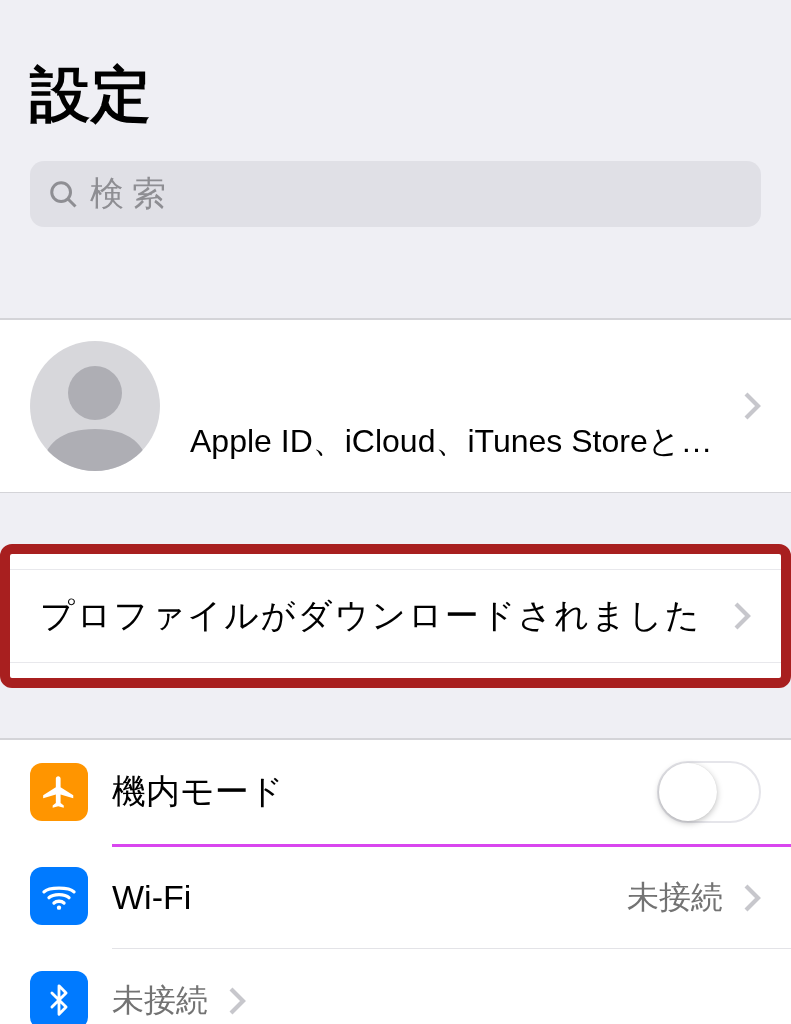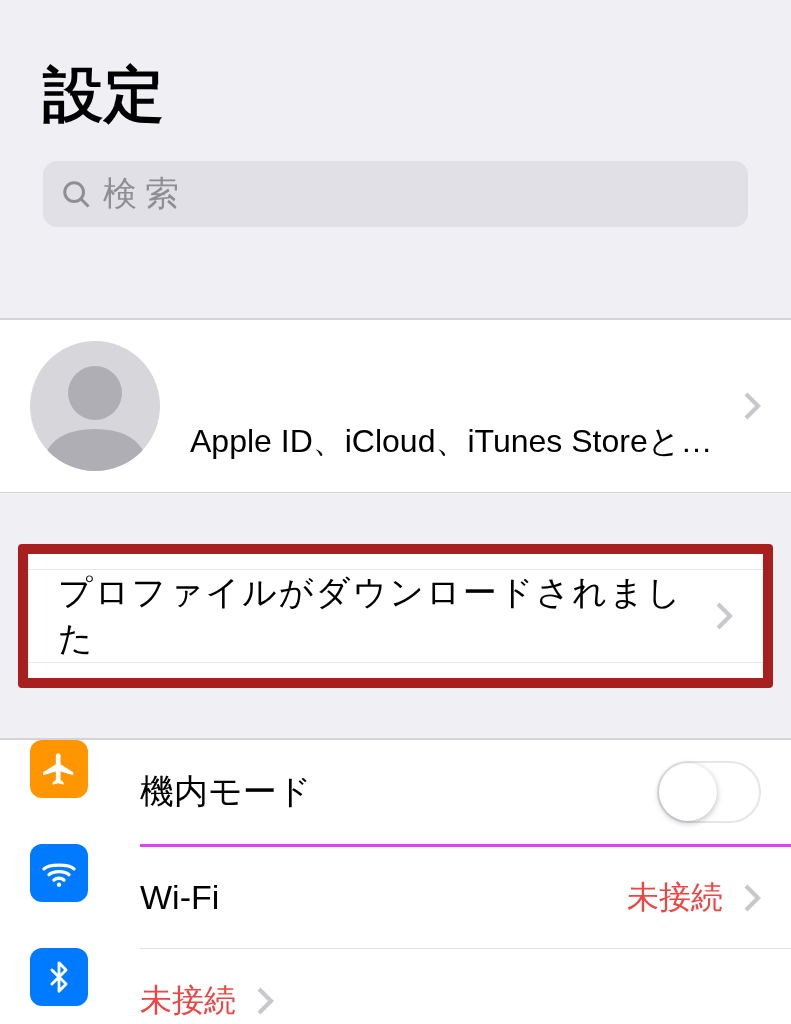--- a/index.html
+++ b/index.html
@@ -3,21 +3,21 @@
   <meta charset="utf-8">
   <style>
     * { margin: 0; padding: 0; box-sizing: border-box; }
     body {
       width: 791px;
       height: 1024px;
       font-family: -apple-system, "Helvetica Neue", "Hiragino Kaku Gothic ProN", sans-serif;
       background: #efeff4;
       overflow: hidden;
     }
-    .header-section { background: #efeff4; padding: 55px 43px 20px; }
+    .header-section { background: #efeff4; padding: 55px 30px 20px; }
     .page-title { font-size: 60px; font-weight: 800; letter-spacing: 1px; margin-bottom: 25px; color: #000; }
     .search-row {
       display: flex; align-items: center;
       background: #e0e0e6;
       border-radius: 14px;
       height: 66px;
       padding: 0 18px;
     }
     .search-row svg { flex: 0 0 auto; }
     .search-placeholder { margin-left: 12px; font-size: 34px; color: #8e8e93; letter-spacing: 8px; }
@@ -49,57 +49,56 @@
       flex: 1;
       align-self: flex-end;
       padding-bottom: 28px;
     }
     .chevron {
       flex: 0 0 auto;
       margin-left: 14px;
     }
     .highlight-wrap {
       border: 10px solid #a81f1f;
-      border-radius: 4px;
+      border-radius: 12px;
       padding: 15px 0;
       background: #fff;
-      margin: -1px 18px;
+      margin: -1px 0;
     }
     .profile-cell {
       display: flex; align-items: center;
       height: 94px;
       padding: 0 30px;
       border-top: 1px solid #e8e8ec;
       border-bottom: 1px solid #e8e8ec;
     }
     .profile-label { font-size: 34px; color: #000; flex: 1; letter-spacing: 2px; }
     .setting-group { background: #fff; border-top: 1px solid #d4d4d8; }
     .setting-cell {
-      display: flex; 
+      display: flex; align-items: center;
       padding-left: 30px;
       background: #fff;
-      gap: 28px;
     }
     .icon-box {
       width: 58px; height: 58px; border-radius: 12px;
       display: flex; align-items: center; justify-content: center;
       flex: 0 0 auto;
     }
     .icon-airplane { background: #ff9500; }
     .icon-wifi { background: #007aff; }
     .icon-bluetooth { background: #007aff; }
     .setting-body {
       flex: 1; display: flex; align-items: center;
       margin-left: 24px;
       padding-right: 30px;
       min-height: 104px;
     }
     .setting-cell + .setting-cell .setting-body { border-top: 3px solid #d946ef; }
     .setting-label { font-size: 34px; color: #000; flex: 1; }
-    .setting-value { font-size: 32px; color: #ef4444; margin-right: 6px; }
+    .setting-value { font-size: 32px; color: #737373; margin-right: 6px; }
     .toggle {
       width: 104px; height: 62px;
       border-radius: 31px;
       border: 2px solid #e5e5ea;
       background: #fff;
       display: flex; align-items: center;
       padding: 0;
     }
     .toggle-knob {
       width: 58px; height: 58px; border-radius: 50%;

